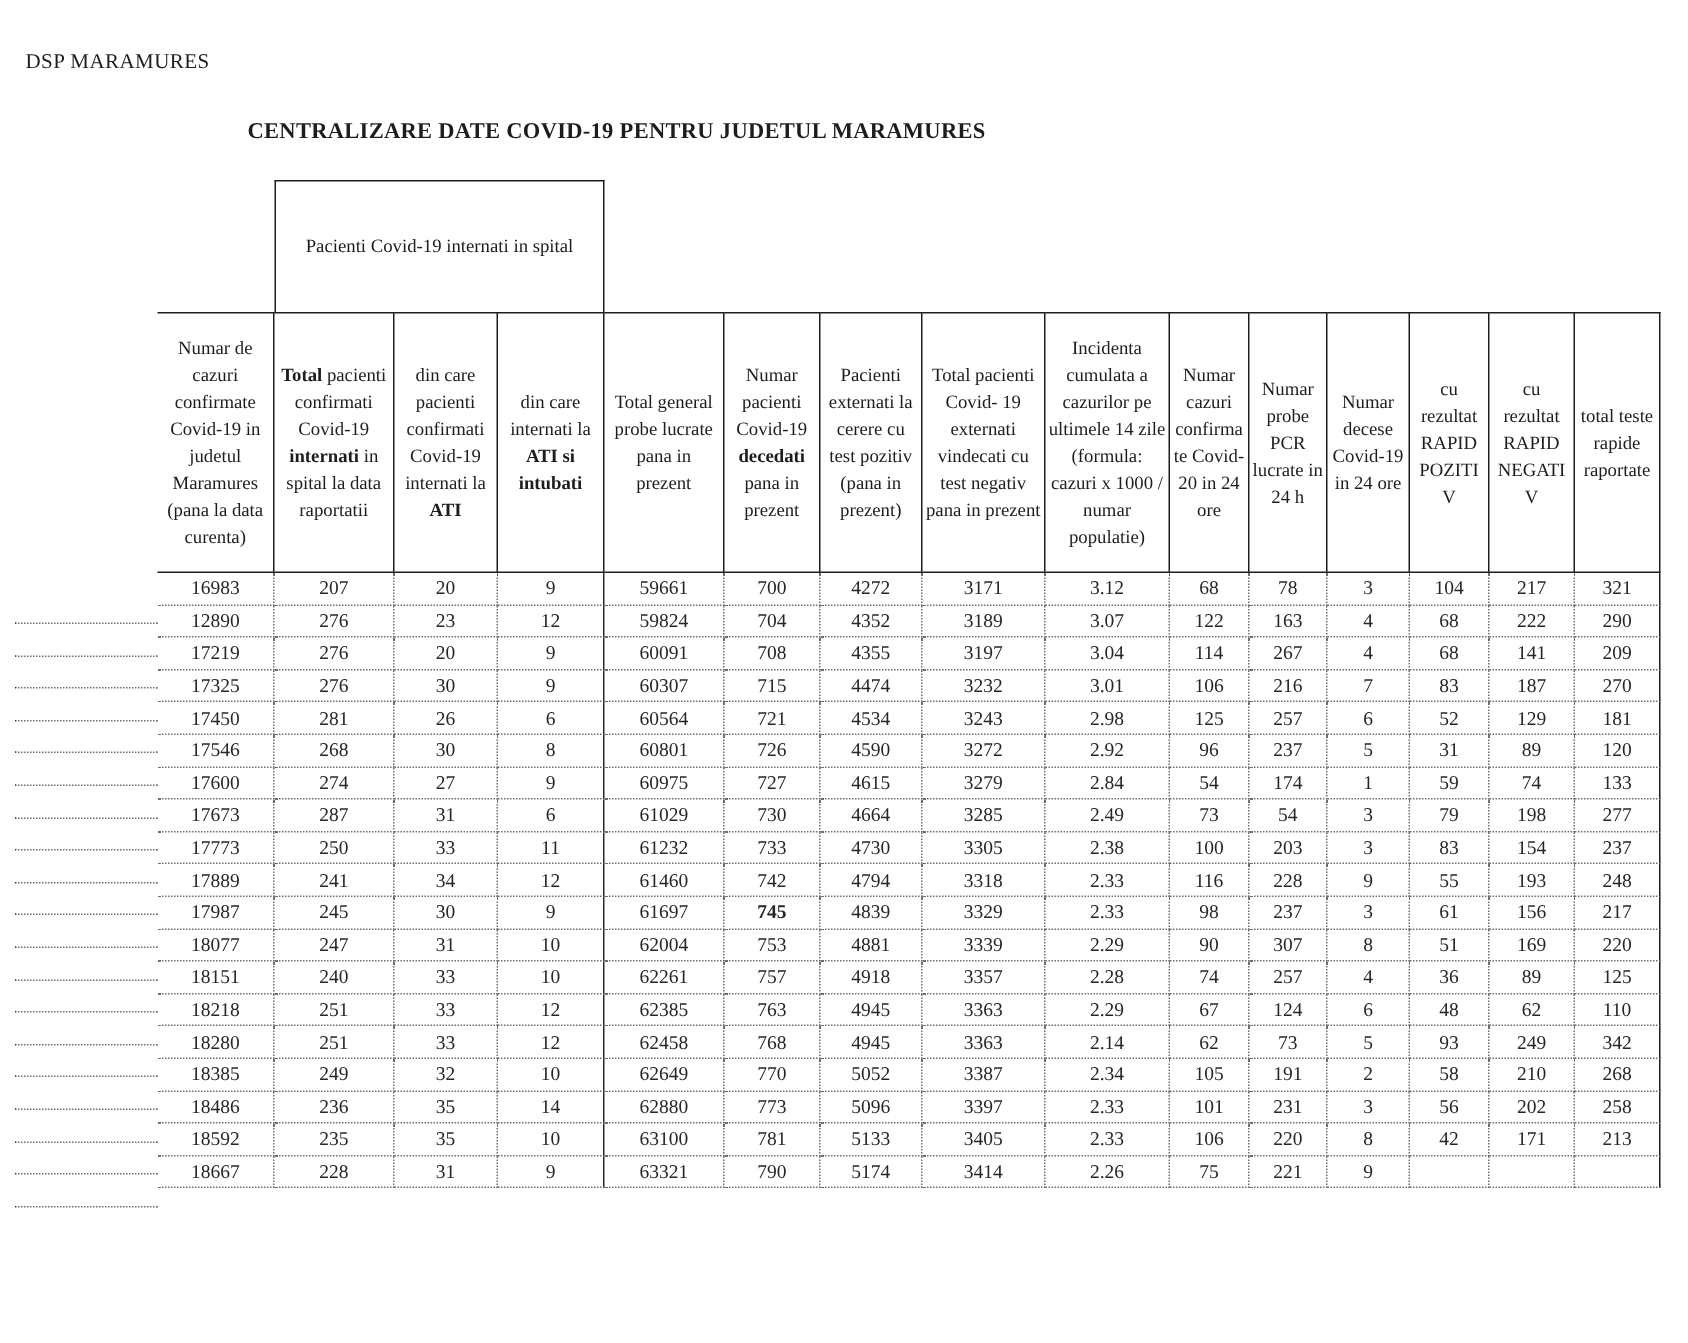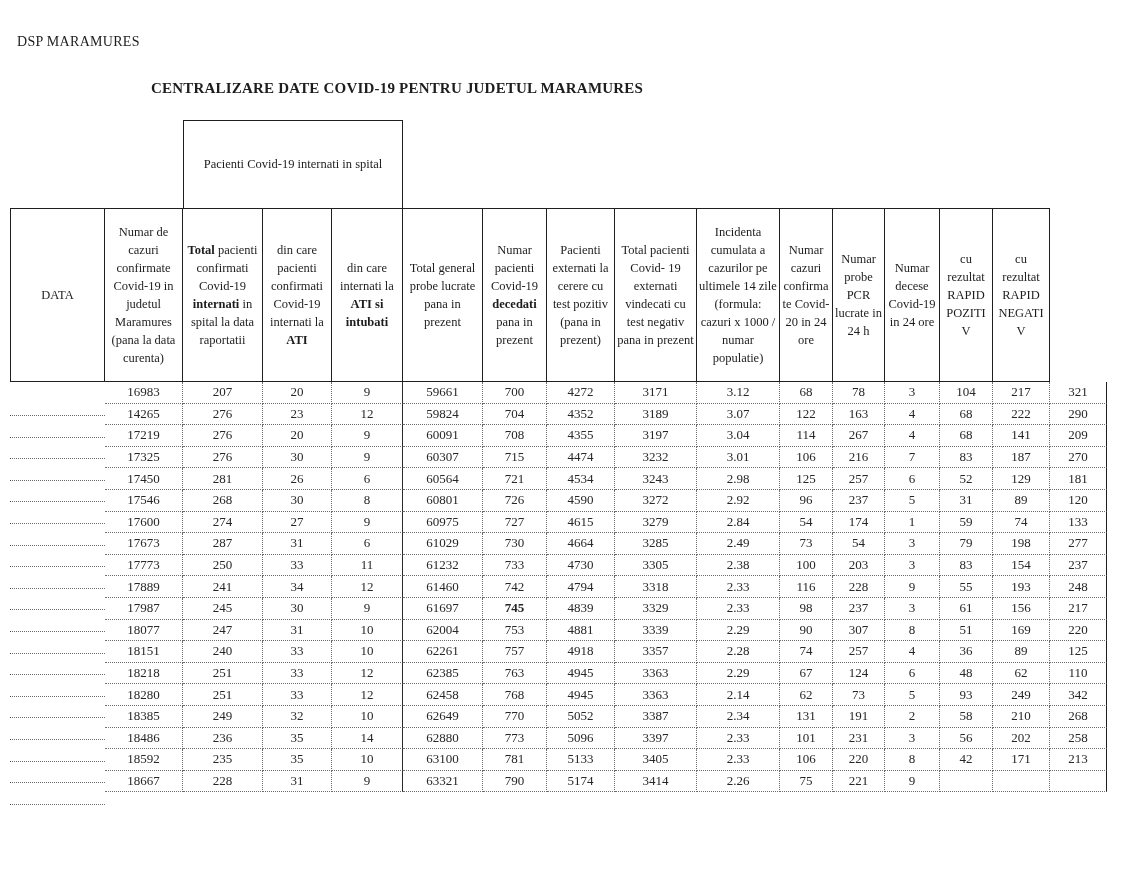--- a/index.html
+++ b/index.html
@@ -17,21 +17,21 @@
   .org {
     position: absolute;
     left: 17px;
     top: 34px;
     font-size: 14px;
     letter-spacing: 0.3px;
     white-space: nowrap;
   }
   .title {
     position: absolute;
-    left: 151px;
+    left: 165px;
     top: 80px;
     font-size: 15px;
     font-weight: bold;
     letter-spacing: 0.2px;
     white-space: nowrap;
   }
 
   .grid {
     position: absolute;
     left: 10px;
@@ -93,23 +93,20 @@
 
 <div class="page">
 
   <div class="org">DSP MARAMURES</div>
 
   <div class="title">CENTRALIZARE DATE COVID-19 PENTRU JUDETUL MARAMURES</div>
 
   <div class="grid">
     <div class="sp sp1">Pacienti Covid-19 internati in spital</div>
 
-  <div class="hd c1" style="grid-area: 2 / 1;">
-        <div class="ht"><span>DATA</span></div>
-      </div>
       <div class="hd c2" style="grid-area: 2 / 2;">
         <div class="ht"><span>Numar de cazuri confirmate Covid-19 in judetul Maramures (pana la data curenta)</span></div>
       </div>
       <div class="hd c3" style="grid-area: 2 / 3;">
         <div class="ht"><b>Total</b><span> pacienti confirmati Covid-19 </span><b>internati</b><span> in spital la data raportatii</span></div>
       </div>
       <div class="hd c4" style="grid-area: 2 / 4;">
         <div class="ht"><span>din care pacienti confirmati Covid-19 internati la </span><b>ATI</b></div>
       </div>
       <div class="hd c6" style="grid-area: 2 / 6;">
@@ -137,39 +134,42 @@
         <div class="ht"><span>Numar probe PCR lucrate in 24 h</span></div>
       </div>
       <div class="hd c13" style="grid-area: 2 / 13;">
         <div class="ht"><span>Numar decese Covid-19 in 24 ore</span></div>
       </div>
       <div class="hd c14" style="grid-area: 2 / 14;">
         <div class="ht"><span>cu rezultat RAPID POZITIV</span></div>
       </div>
       <div class="hd c15" style="grid-area: 2 / 15;">
         <div class="ht"><span>cu rezultat RAPID NEGATIV</span></div>
+      </div>
+      <div class="hd c16" style="grid-area: 2 / 16;">
+        <div class="ht"><span>total teste rapide raportate</span></div>
       </div>
       <div class="dc c1" style="grid-area: 3 / 1;">01/03/2021</div>
       <div class="dc c2" style="grid-area: 3 / 2;">16983</div>
       <div class="dc c3" style="grid-area: 3 / 3;">207</div>
       <div class="dc c4" style="grid-area: 3 / 4;">20</div>
       <div class="dc c5" style="grid-area: 3 / 5;">9</div>
       <div class="dc c6" style="grid-area: 3 / 6;">59661</div>
       <div class="dc c7" style="grid-area: 3 / 7;">700</div>
       <div class="dc c8" style="grid-area: 3 / 8;">4272</div>
       <div class="dc c9" style="grid-area: 3 / 9;">3171</div>
       <div class="dc c10" style="grid-area: 3 / 10;">3.12</div>
       <div class="dc c11" style="grid-area: 3 / 11;">68</div>
       <div class="dc c12" style="grid-area: 3 / 12;">78</div>
       <div class="dc c13" style="grid-area: 3 / 13;">3</div>
       <div class="dc c14" style="grid-area: 3 / 14;">104</div>
       <div class="dc c15" style="grid-area: 3 / 15;">217</div>
       <div class="dc c16" style="grid-area: 3 / 16;">321</div>
       <div class="dc c1" style="grid-area: 4 / 1;">02/03/2021</div>
-      <div class="dc c2" style="grid-area: 4 / 2;">14265</div>
+      <div class="dc c2" style="grid-area: 4 / 2;">12890</div>
       <div class="dc c3" style="grid-area: 4 / 3;">276</div>
       <div class="dc c4" style="grid-area: 4 / 4;">23</div>
       <div class="dc c5" style="grid-area: 4 / 5;">12</div>
       <div class="dc c6" style="grid-area: 4 / 6;">59824</div>
       <div class="dc c7" style="grid-area: 4 / 7;">704</div>
       <div class="dc c8" style="grid-area: 4 / 8;">4352</div>
       <div class="dc c9" style="grid-area: 4 / 9;">3189</div>
       <div class="dc c10" style="grid-area: 4 / 10;">3.07</div>
       <div class="dc c11" style="grid-area: 4 / 11;">122</div>
       <div class="dc c12" style="grid-area: 4 / 12;">163</div>
@@ -388,21 +388,21 @@
       <div class="dc c1" style="grid-area: 18 / 1;">16/03/2021</div>
       <div class="dc c2" style="grid-area: 18 / 2;">18385</div>
       <div class="dc c3" style="grid-area: 18 / 3;">249</div>
       <div class="dc c4" style="grid-area: 18 / 4;">32</div>
       <div class="dc c5" style="grid-area: 18 / 5;">10</div>
       <div class="dc c6" style="grid-area: 18 / 6;">62649</div>
       <div class="dc c7" style="grid-area: 18 / 7;">770</div>
       <div class="dc c8" style="grid-area: 18 / 8;">5052</div>
       <div class="dc c9" style="grid-area: 18 / 9;">3387</div>
       <div class="dc c10" style="grid-area: 18 / 10;">2.34</div>
-      <div class="dc c11" style="grid-area: 18 / 11;">131</div>
+      <div class="dc c11" style="grid-area: 18 / 11;">105</div>
       <div class="dc c12" style="grid-area: 18 / 12;">191</div>
       <div class="dc c13" style="grid-area: 18 / 13;">2</div>
       <div class="dc c14" style="grid-area: 18 / 14;">58</div>
       <div class="dc c15" style="grid-area: 18 / 15;">210</div>
       <div class="dc c16" style="grid-area: 18 / 16;">268</div>
       <div class="dc c1" style="grid-area: 19 / 1;">17/03/2021</div>
       <div class="dc c2" style="grid-area: 19 / 2;">18486</div>
       <div class="dc c3" style="grid-area: 19 / 3;">236</div>
       <div class="dc c4" style="grid-area: 19 / 4;">35</div>
       <div class="dc c5" style="grid-area: 19 / 5;">14</div>

